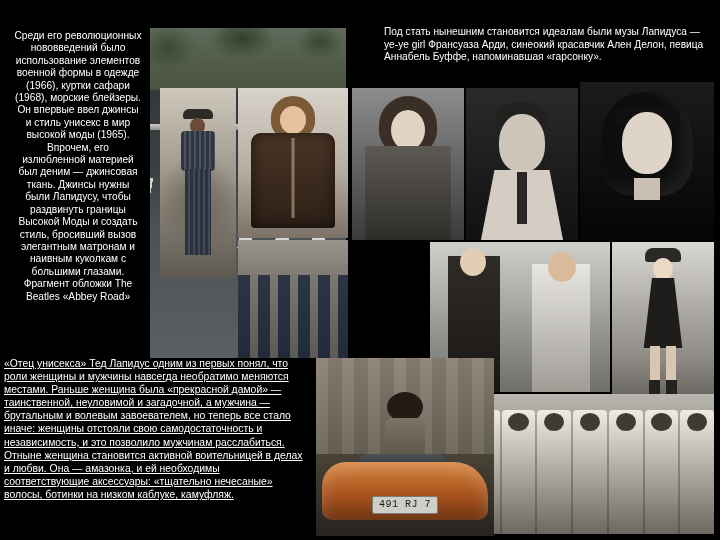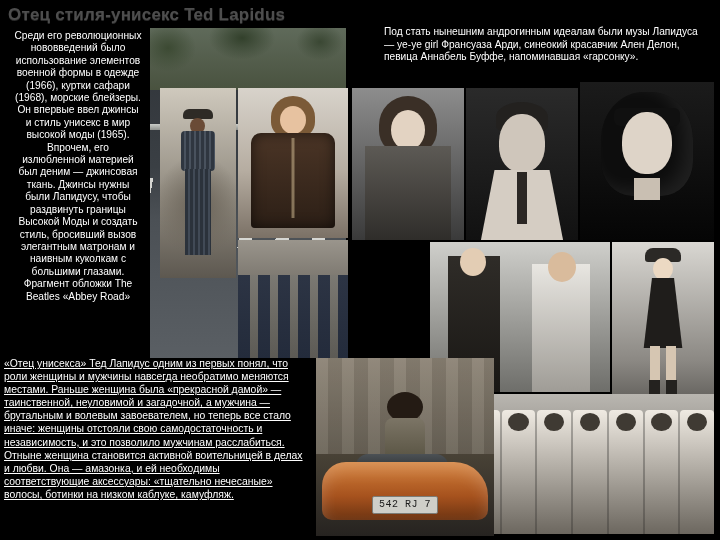--- a/index.html
+++ b/index.html
@@ -341,21 +341,20 @@
     position: absolute; left: 0; right: 0; bottom: 0; top: 30%;
     background:
       repeating-linear-gradient(90deg, rgba(30,40,60,.85) 0 12px, rgba(120,120,115,.5) 12px 20px);
   }
 </style>
 </head>
 <body>
 
 <div class="slide">
 
-  <div class="title">Отец стиля-унисекс Ted Lapidus</div>
 
   <div class="photo" id="ph-abbey" style="left:150px; top:28px; width:196px; height:330px;">
     <div class="inner">
       <div class="trees"></div>
       <div class="kerb"></div>
       <div class="crossing"></div>
       <div class="beatle white" style="left:28px;"></div>
       <div class="beatle" style="left:64px;"></div>
       <div class="beatle denim" style="left:100px;"></div>
       <div class="beatle" style="left:136px;"></div>
@@ -452,23 +451,23 @@
     <div class="inner">
       <div class="building"></div>
       <div class="model">
         <div class="hair"></div>
           <div class="torso"></div>
         <div class="boot l"></div>
           <div class="boot r"></div>
       </div>
       <div class="windshield"></div>
       <div class="carbody"></div>
-      <div class="plate">542 RJ 7</div>
+      <div class="plate">491 RJ 7</div>
     </div>
   </div>
 
   <div class="col-left">Среди его революционных нововведений было использование элементов военной формы в одежде (1966), куртки сафари (1968), морские блейзеры. Он впервые ввел джинсы и стиль унисекс в мир высокой моды (1965). Впрочем, его излюбленной материей был деним — джинсовая ткань. Джинсы нужны были Лапидусу, чтобы раздвинуть границы Высокой Моды и создать стиль, бросивший вызов элегантным матронам и наивным куколкам с большими глазами. Фрагмент обложки The Beatles «Abbey Road»</div>
 
-  <div class="col-top-right">Под стать нынешним андрогинным идеалам были музы Лапидуса — ye-ye girl Франсуаза Арди, синеокий красавчик Ален Делон, певица Аннабель Буффе, напоминавшая «гарсонку».</div>
+  <div class="col-top-right">Под стать нынешним становится идеалам были музы Лапидуса — ye-ye girl Франсуаза Арди, синеокий красавчик Ален Делон, певица Аннабель Буффе, напоминавшая «гарсонку».</div>
 
   <div class="col-bottom">«Отец унисекса» Тед Лапидус одним из первых понял, что роли женщины и мужчины навсегда необратимо меняются местами. Раньше женщина была «прекрасной дамой» — таинственной, неуловимой и загадочной, а мужчина — брутальным и волевым завоевателем, но теперь все стало иначе: женщины отстояли свою самодостаточность и независимость, и это позволило мужчинам расслабиться. Отныне женщина становится активной воительницей в делах и любви. Она — амазонка, и ей необходимы соответствующие аксессуары: «тщательно нечесаные» волосы, ботинки на низком каблуке, камуфляж.</div>
 
 </div>
 
 </body></html>

